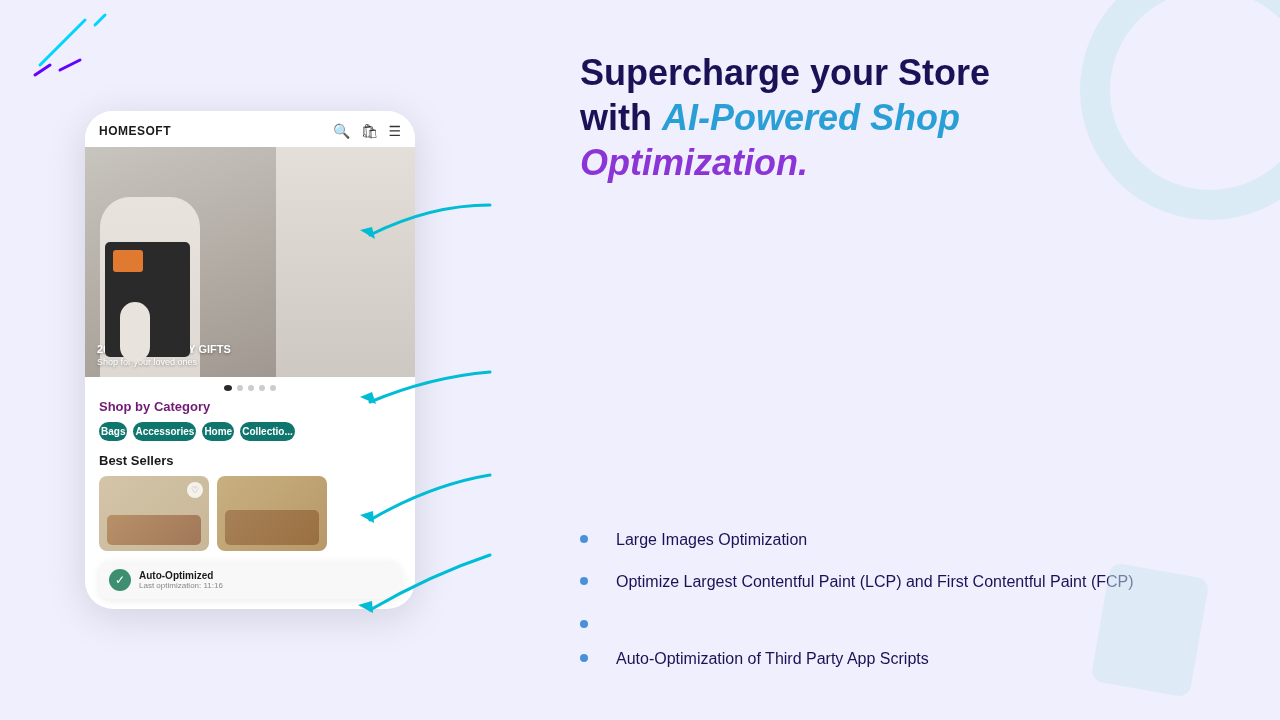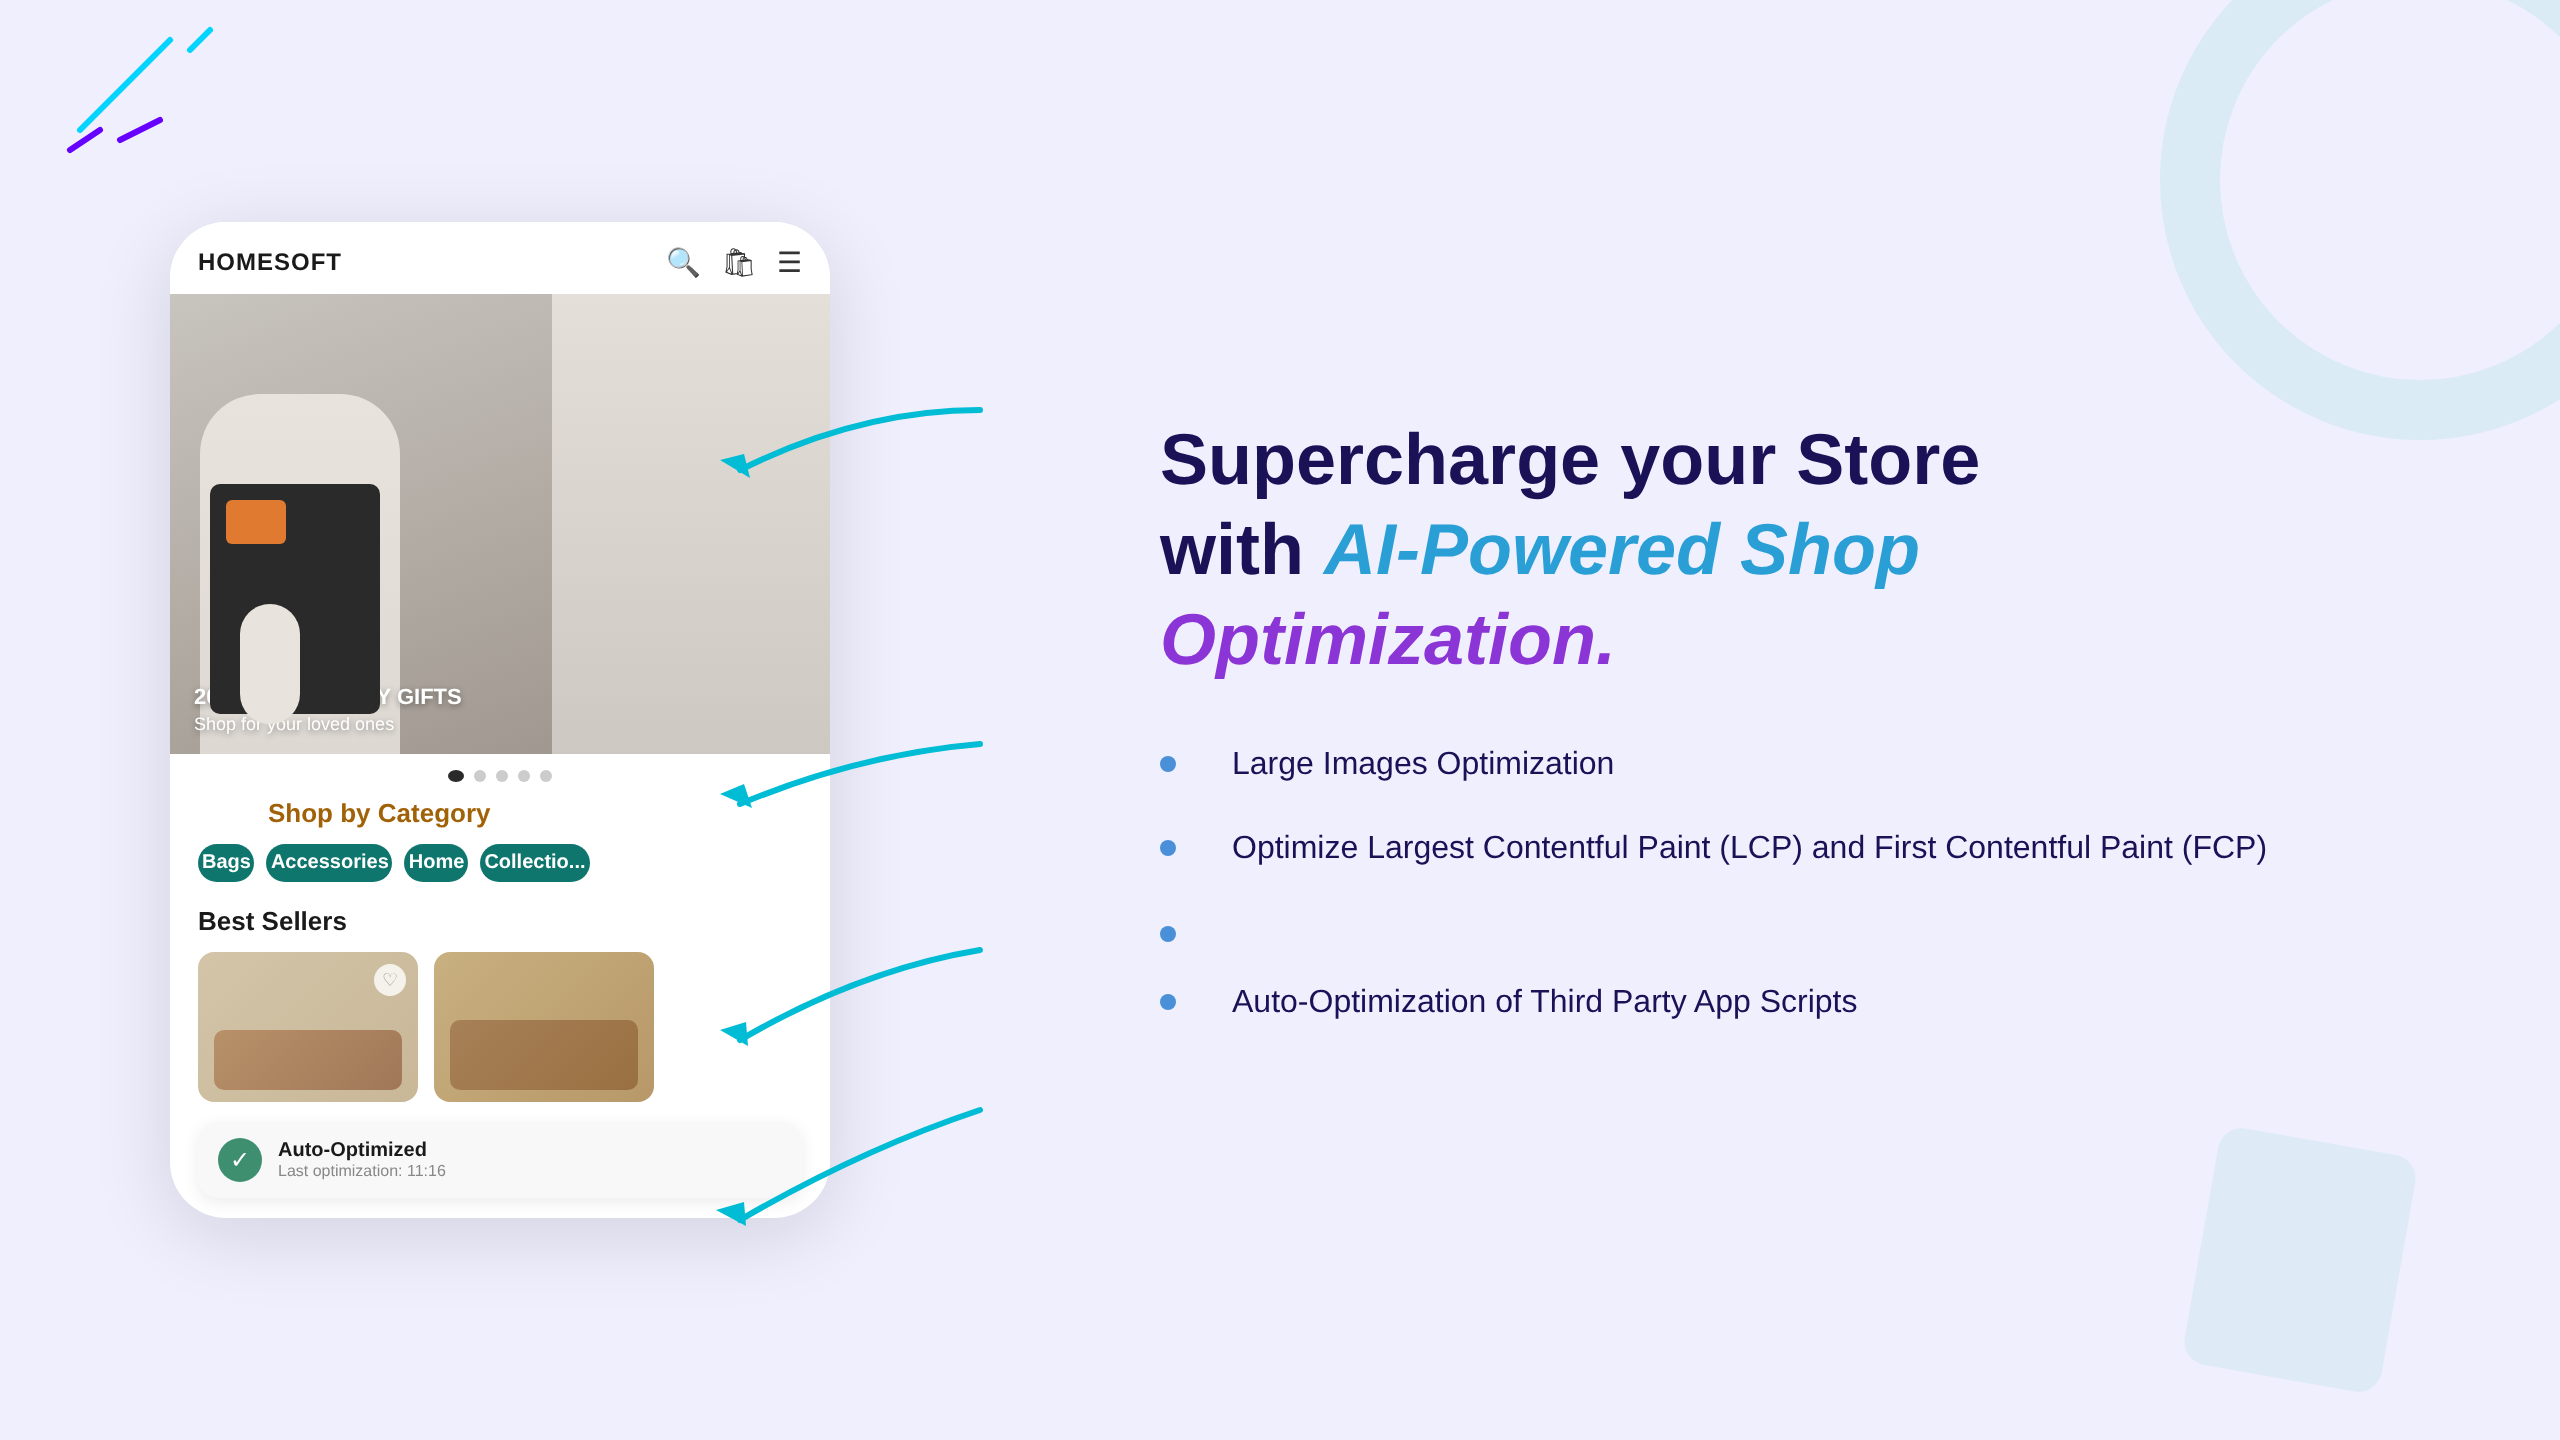--- a/index.html
+++ b/index.html
@@ -123,22 +123,21 @@
     .dot.active {
       background: #2a2a2a;
       width: 8px;
     }
 
     
     .section-title {
       padding: 0 14px 8px;
       font-size: 13px;
       font-weight: 700;
-      color: #a16207;
-      margin-left: 35px;
+      color: #701a75;
     }
     .category-pills {
       display: flex;
       gap: 6px;
       padding: 0 14px 12px;
       flex-wrap: nowrap;
     }
     .pill {
       background: #0f766e;
       color: #fff;
@@ -216,21 +215,21 @@
       font-size: 8px;
       color: #888;
     }
 
     
     .right-panel {
       flex: 1;
       padding: 50px 50px 50px 80px;
       display: flex;
       flex-direction: column;
-      justify-content: center;
+      justify-content: space-between;
       position: relative;
       overflow: hidden;
     }
 
     
     .deco-arc-top {
       position: absolute;
       top: -40px;
       right: -60px;
       width: 260px;

